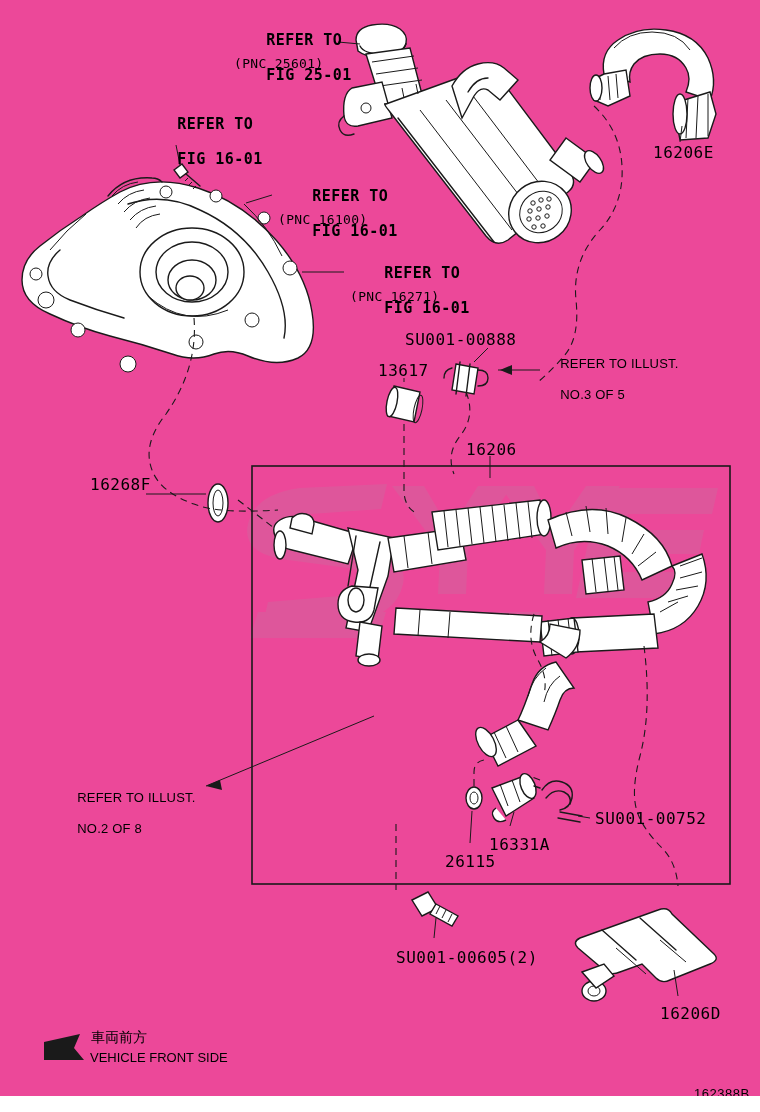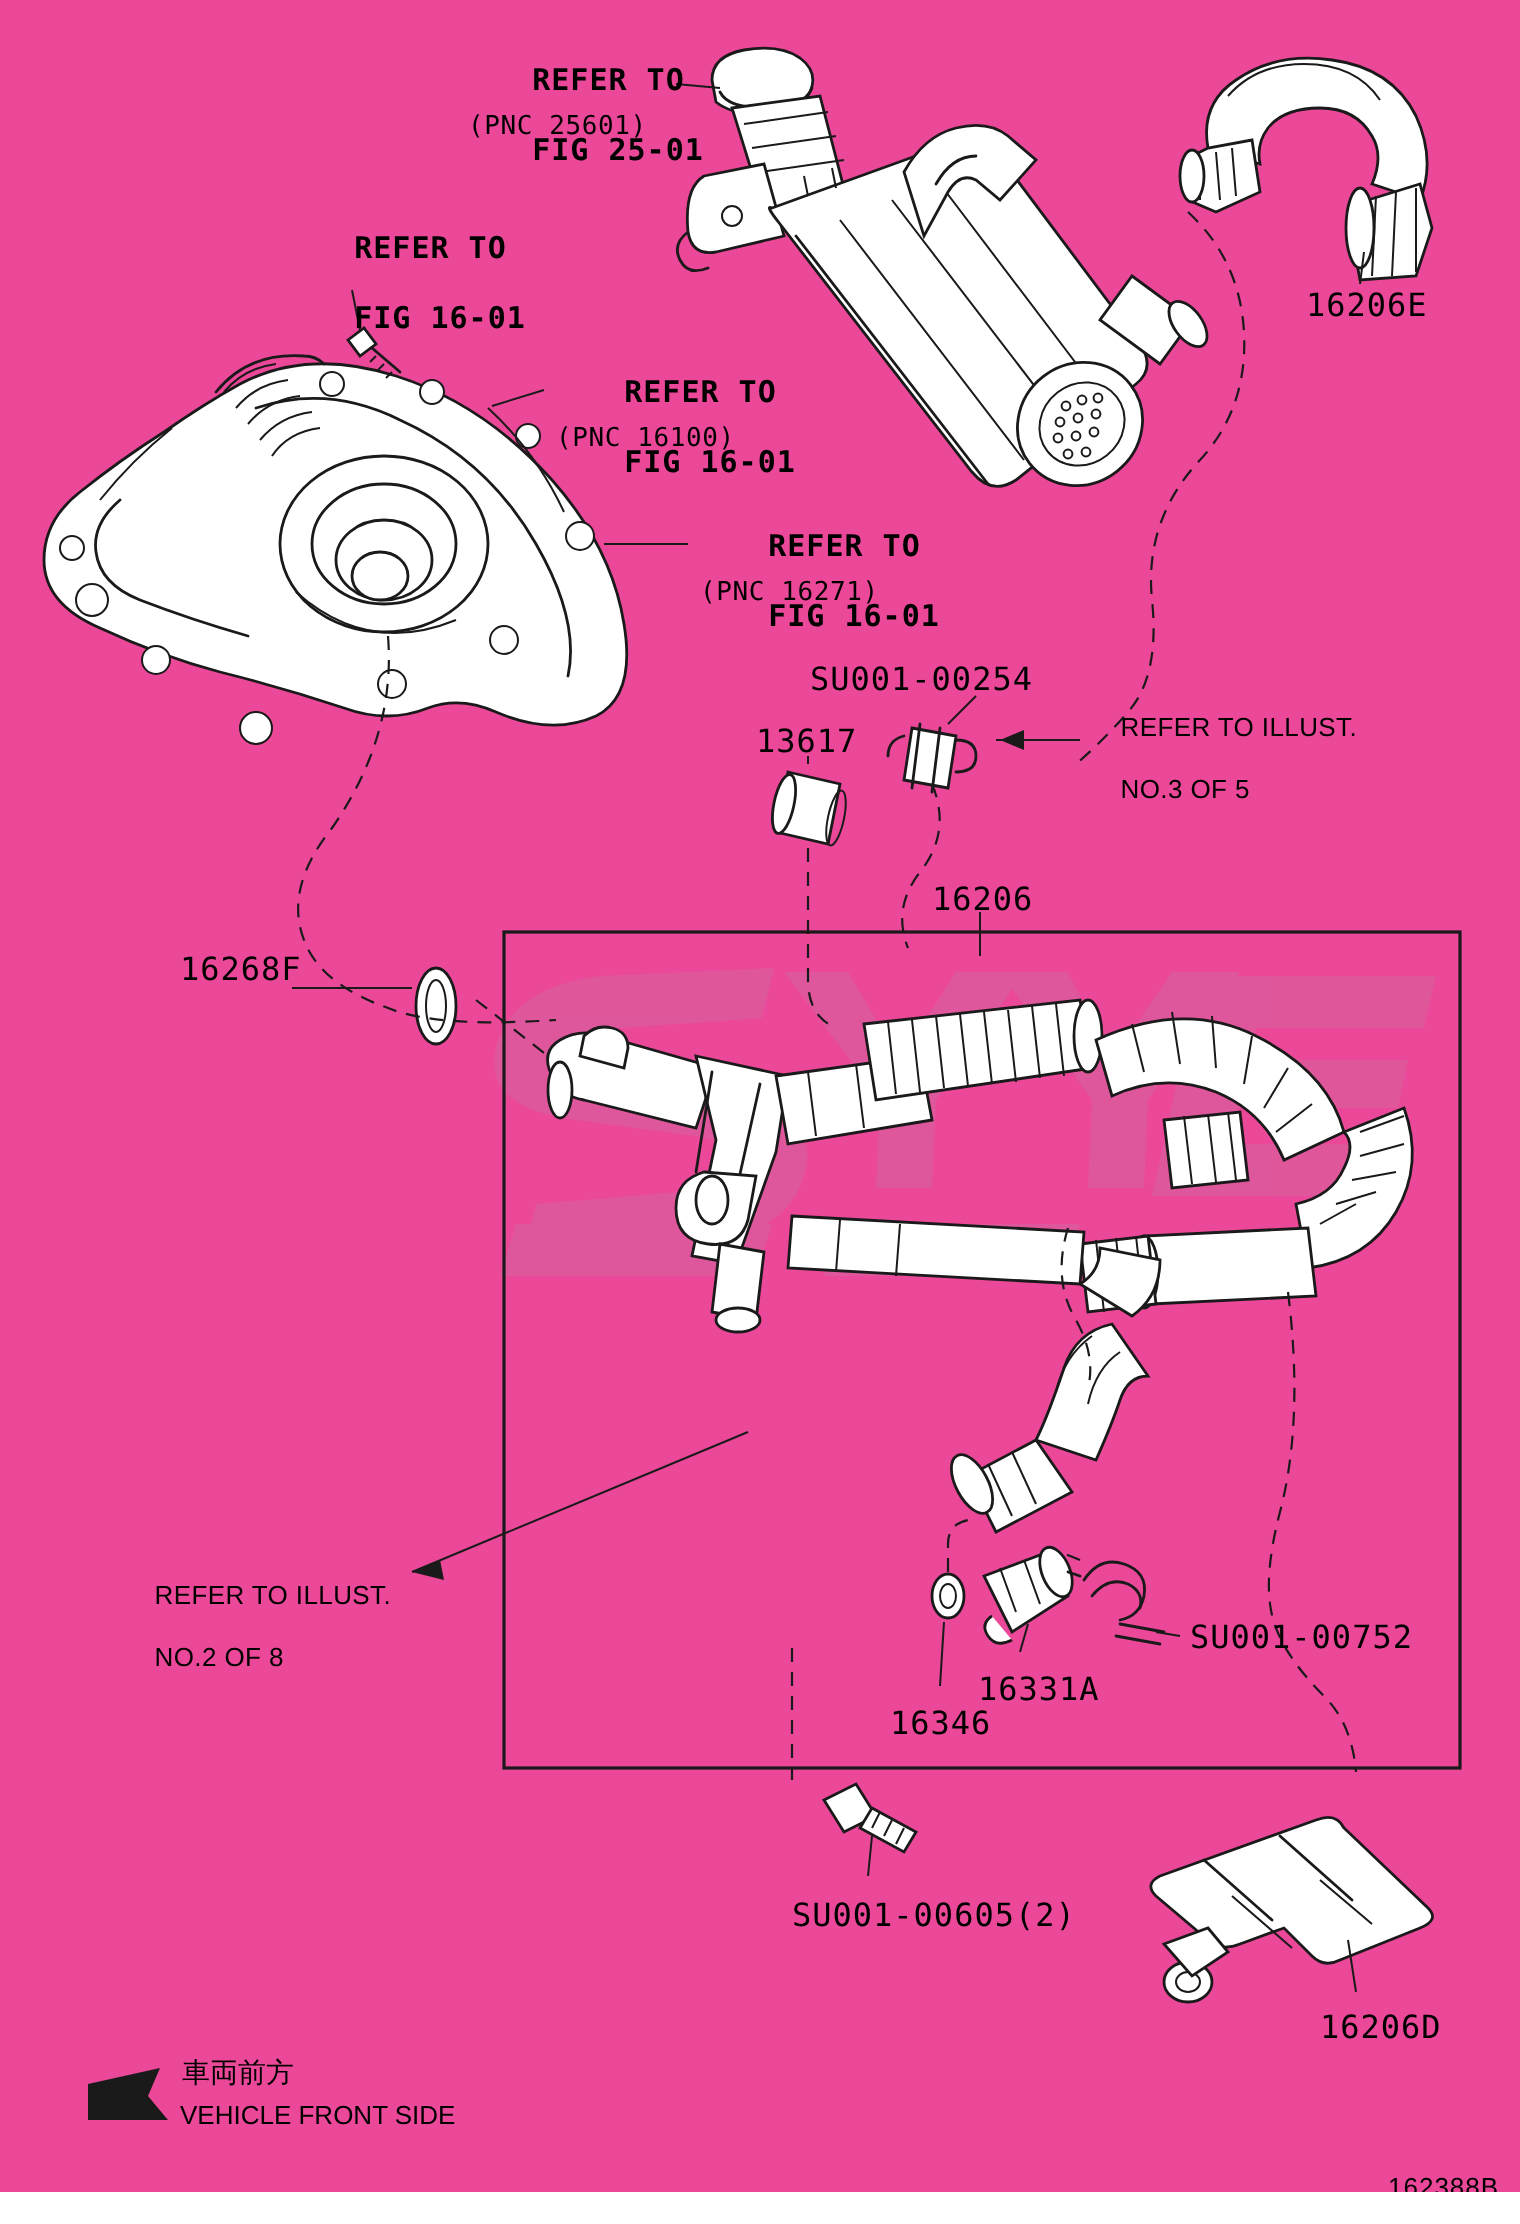--- a/index.html
+++ b/index.html
@@ -363,39 +363,39 @@
   </div>
   <div class="lbl lbl-pnc" style="left:278px; top:212px;">(PNC 16100)</div>
 
   <div class="lbl lbl-refer" style="left:346px; top:247px;">
     <span>REFER TO</span><br>
     <span>FIG 16-01</span>
   </div>
   <div class="lbl lbl-pnc" style="left:350px; top:289px;">(PNC 16271)</div>
 
   <div class="lbl lbl-part" style="left:653px; top:144px;">16206E</div>
-  <div class="lbl lbl-part" style="left:405px; top:331px;">SU001-00254</div>
+  <div class="lbl lbl-part" style="left:405px; top:331px;">SU001-00888</div>
   <div class="lbl lbl-part" style="left:378px; top:362px;">13617</div>
 
   <div class="lbl lbl-small" style="left:545px; top:341px;">
     <span>REFER TO ILLUST.</span><br>
     <span>NO.3 OF 5</span>
   </div>
 
   <div class="lbl lbl-part" style="left:466px; top:441px;">16206</div>
   <div class="lbl lbl-part" style="left:90px; top:476px;">16268F</div>
 
   <div class="lbl lbl-small" style="left:62px; top:775px;">
     <span>REFER TO ILLUST.</span><br>
     <span>NO.2 OF 8</span>
   </div>
 
   <div class="lbl lbl-part" style="left:595px; top:810px;">SU001-00752</div>
   <div class="lbl lbl-part" style="left:489px; top:836px;">16331A</div>
-  <div class="lbl lbl-part" style="left:445px; top:853px;">16346</div>
+  <div class="lbl lbl-part" style="left:445px; top:853px;">26115</div>
   <div class="lbl lbl-part" style="left:396px; top:949px;">SU001-00605(2)</div>
   <div class="lbl lbl-part" style="left:660px; top:1005px;">16206D</div>
 
   <div class="lbl lbl-jp" style="left:91px; top:1029px;">車両前方</div>
   <div class="lbl lbl-footer" style="left:90px; top:1050px;">VEHICLE FRONT SIDE</div>
 
   <div class="lbl lbl-code" style="left:694px; top:1086px;">162388B</div>
 
 </div>
 

